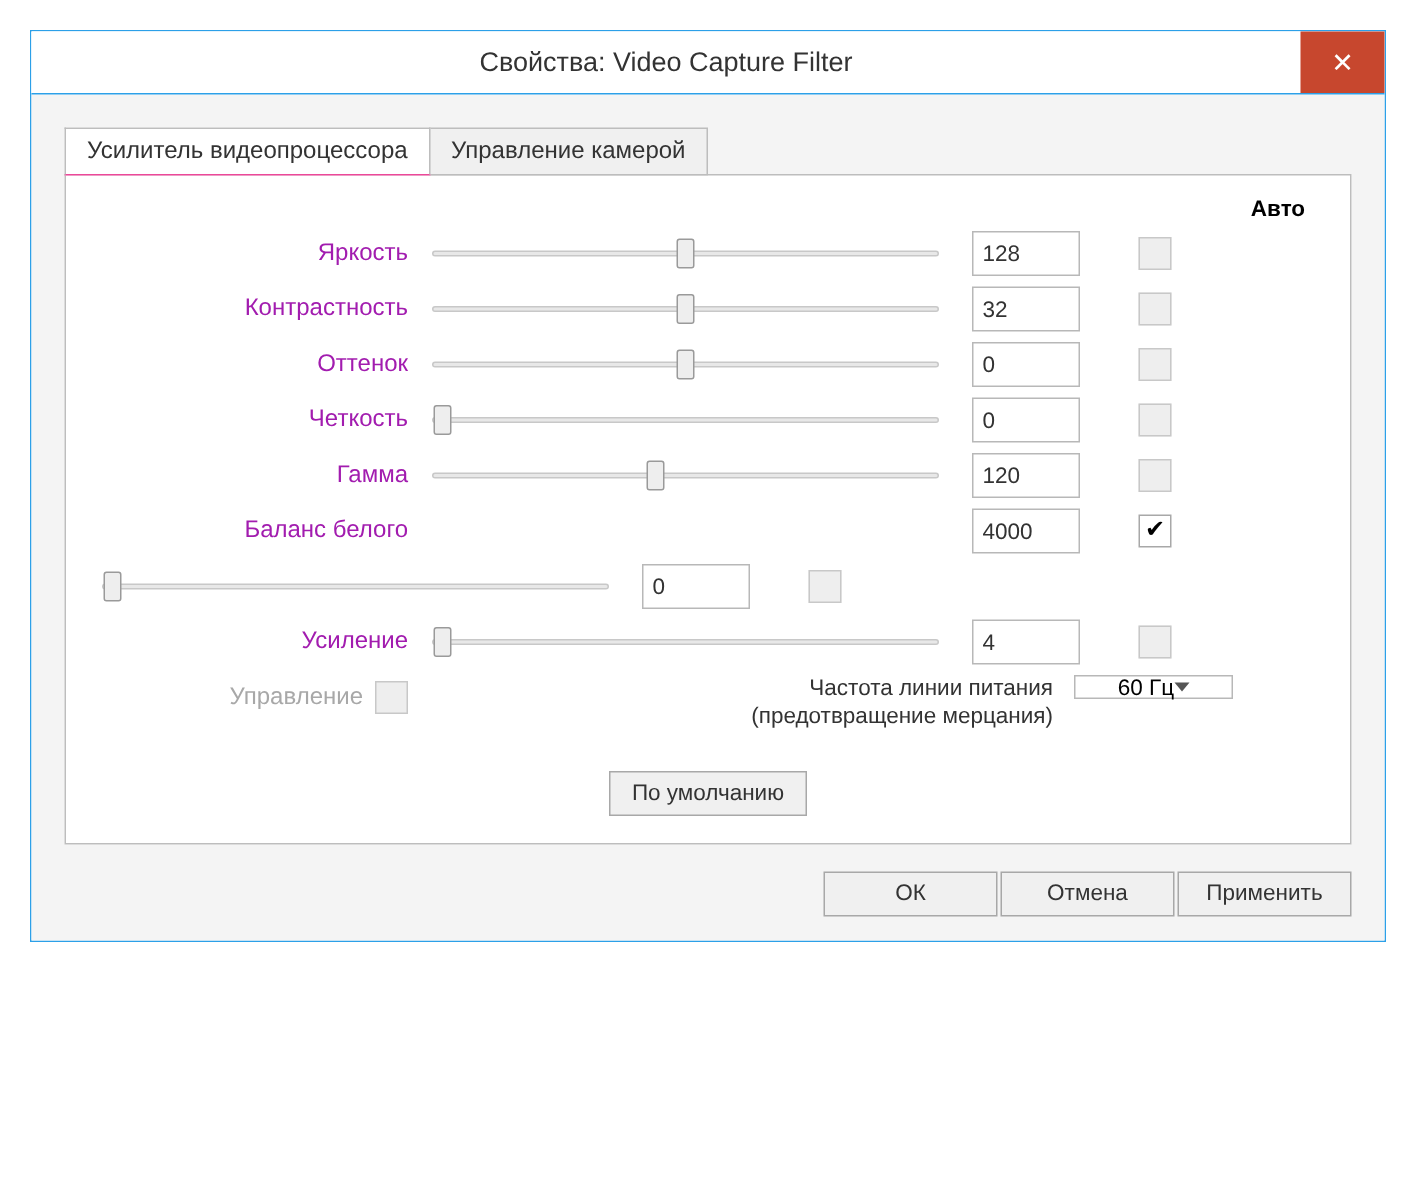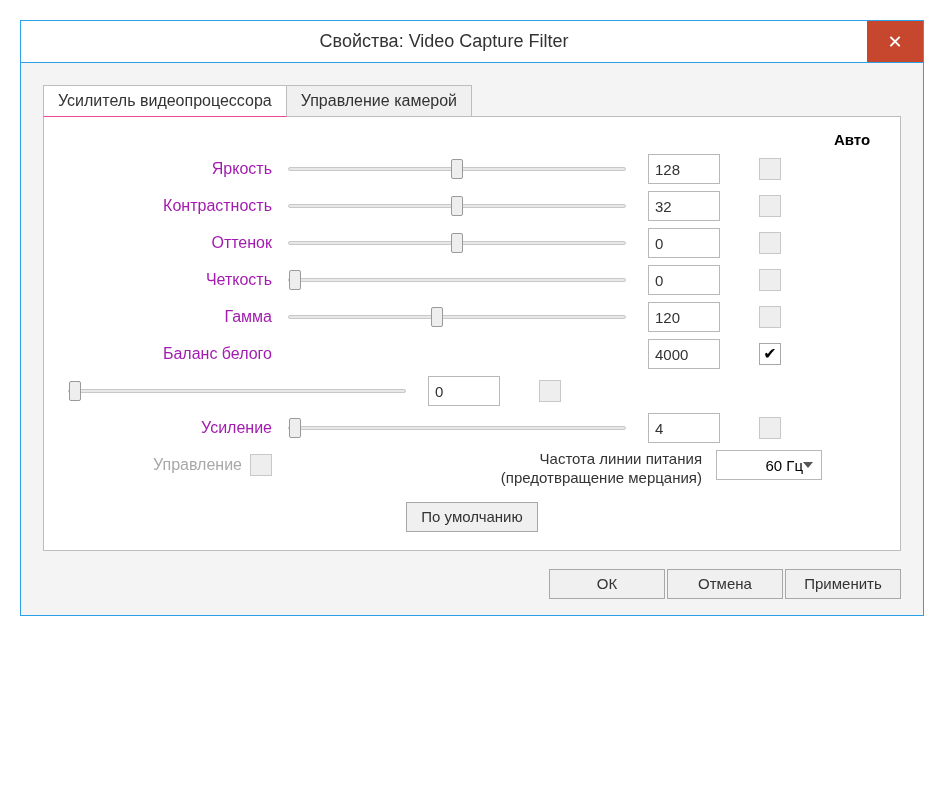--- a/index.html
+++ b/index.html
@@ -164,34 +164,34 @@
   .freq-label {
     width: 238px;
     text-align: right;
     padding-right: 14px;
     font-size: 15px;
     color:#333;
     line-height: 1.25;
   }
   .select-box {
     width: 106px;
-    height: 30px;
+    height: 16px;
     border: 1px solid #b8b8b8;
     background:#fff;
     display:flex;
     align-items:center;
-    justify-content:flex-end;
+    justify-content:center;
     padding: 0 8px;
     font-size:15px;
     cursor:pointer;
   }
   .select-box .caret {
     width:0;height:0;border-left:5px solid transparent;border-right:5px solid transparent;border-top:6px solid #555;
   }
-  .defaults-row { display:flex; justify-content:center; margin-top: 14px; text-align: center; }
+  .defaults-row { display:flex; justify-content:center; margin-top: 26px; text-align: center; }
   .btn {
     height: 30px;
     padding: 0 18px;
     border: 1px solid #a8a8a8;
     background: #f0f0f0;
     font-size: 15px;
     color:#333;
     display:inline-flex;
     align-items:center;
     justify-content:center;

